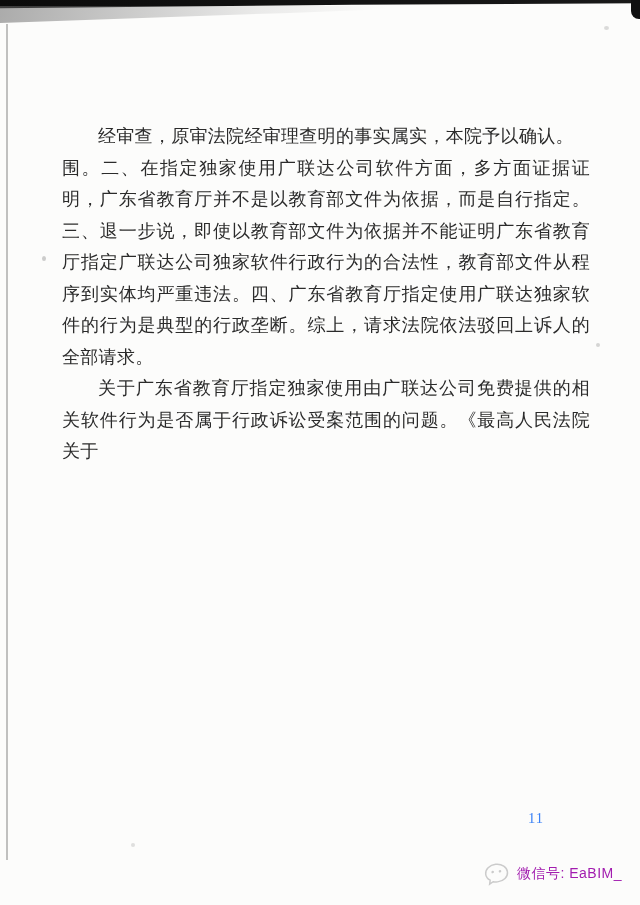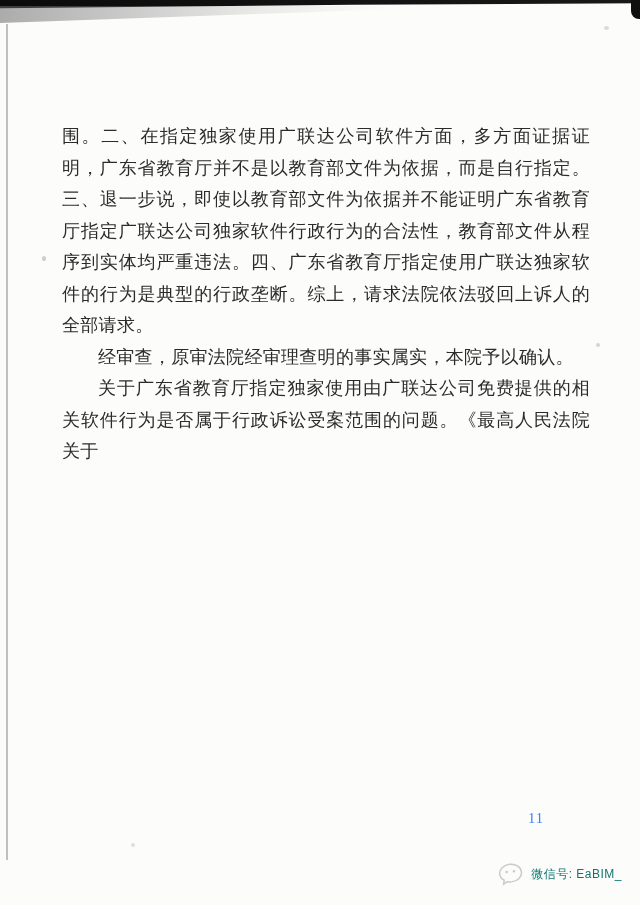--- a/index.html
+++ b/index.html
@@ -55,44 +55,44 @@
 
   .page-number {
     position: absolute; left: 528px; top: 810px;
     font-size: 14.5px; color: #3b82f6; letter-spacing: 1px;
   }
 
   
   .watermark {
     position: absolute; right: 18px; bottom: 19px;
     display: flex; align-items: center; gap: 5px;
-    color: #0f766e;
+    color: #a21caf;
     font-family: "Liberation Sans", "DejaVu Sans", sans-serif;
-    font-size: 12px; letter-spacing: .5px;
+    font-size: 14px; letter-spacing: .5px;
     user-select: none;
   }
   .wm-icon { flex: 0 0 auto; transform: rotate(-6deg); }
 </style>
 </head>
 <body>
 
 <div class="page">
 
   <div class="scan-top-bar"></div>
   <div class="scan-top-wedge"></div>
   <div class="scan-corner-right"></div>
   <div class="scan-left-line"></div>
   <div class="speck speck-a"></div>
   <div class="speck speck-b"></div>
   <div class="speck speck-c"></div>
   <div class="speck speck-d"></div>
 
   <main class="text-block">
+    <p class="para">经审查，原审法院经审理查明的事实属实，本院予以确认。</p>
     <p class="para no-indent">围。二、在指定独家使用广联达公司软件方面，多方面证据证明，广东省教育厅并不是以教育部文件为依据，而是自行指定。三、退一步说，即使以教育部文件为依据并不能证明广东省教育厅指定广联达公司独家软件行政行为的合法性，教育部文件从程序到实体均严重违法。四、广东省教育厅指定使用广联达独家软件的行为是典型的行政垄断。综上，请求法院依法驳回上诉人的全部请求。</p>
-    <p class="para">经审查，原审法院经审理查明的事实属实，本院予以确认。</p>
     <p class="para">关于广东省教育厅指定独家使用由广联达公司免费提供的相关软件行为是否属于行政诉讼受案范围的问题。《最高人民法院关于</p>
   </main>
 
   <div class="page-number">11</div>
 
   <div class="watermark">
     <svg class="wm-icon" width="28" height="24" viewBox="0 0 32 27" aria-hidden="true">
       <path d="M14.5 2.2 C7.3 2.2 2 6.8 2 12.1 c0 3 1.7 5.7 4.4 7.5 L5.3 24 l4.3-2.3 c1.5.4 3.2.7 4.9.7 7.2 0 12.5-4.6 12.5-10S21.7 2.2 14.5 2.2z" fill="none" stroke="#cbcbcb" stroke-width="1.7"></path>
       <circle cx="10.2" cy="10.6" r="1.5" fill="#cbcbcb"></circle>
       <circle cx="18.6" cy="10.6" r="1.5" fill="#cbcbcb"></circle>

